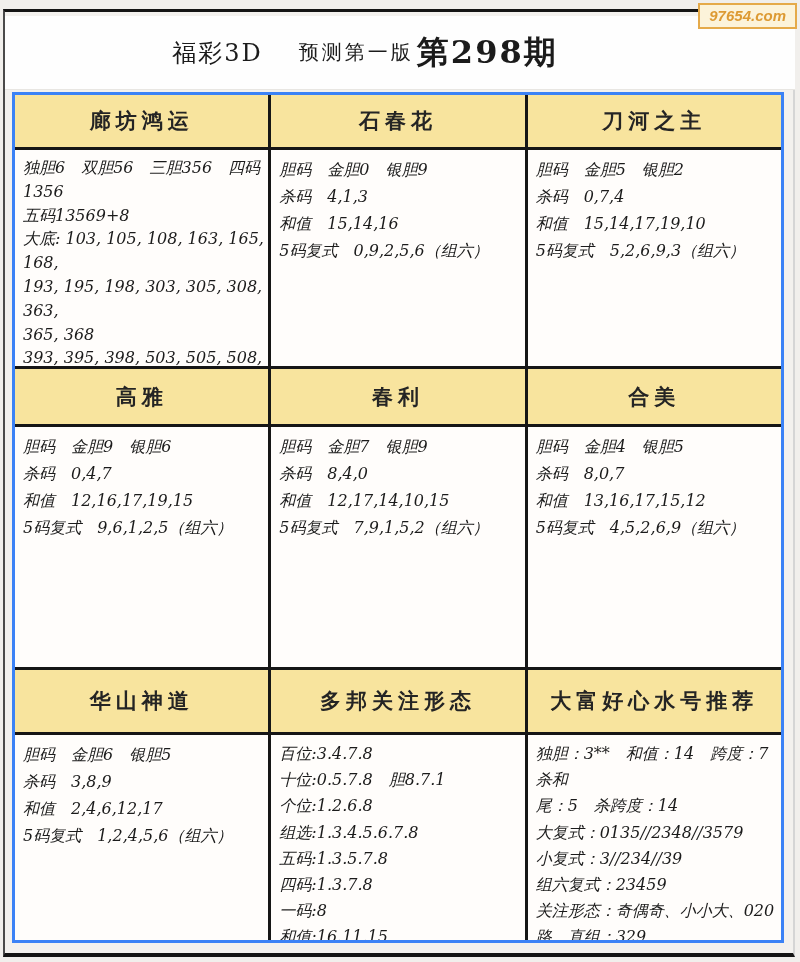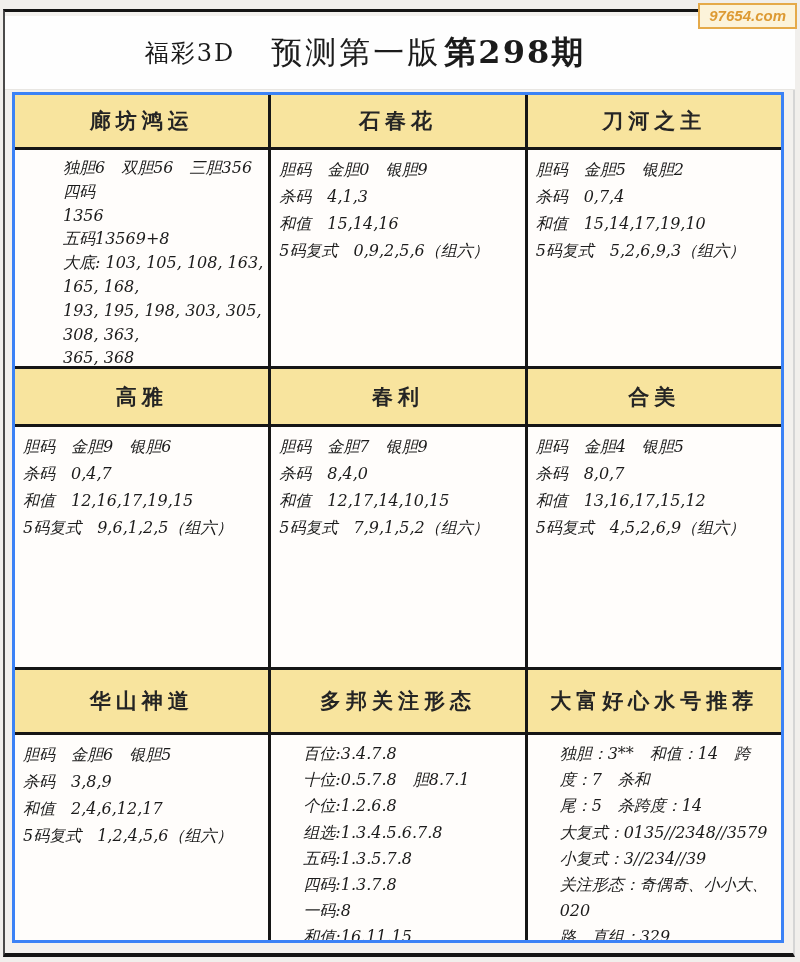--- a/index.html
+++ b/index.html
@@ -26,21 +26,21 @@
     left: 5px; top: 16px;
     width: 790px; height: 74px;
     background: #fefefe;
     border-bottom: 1px solid #e8e6e2;
     display: flex;
     align-items: center;
     justify-content: center;
     padding-right: 70px;
   }
   .title-lottery { font-size: 24px; font-weight: 500; letter-spacing: 2px; }
-  .title-edition { font-size: 31px; font-weight: 500; letter-spacing: 3px; margin-left: 36px; }
+  .title-edition { font-size: 20px; font-weight: 500; letter-spacing: 3px; margin-left: 36px; }
   .title-issue  { font-size: 32px; font-weight: 600; letter-spacing: 2px; margin-left: 3px; }
   .watermark {
     position: absolute;
     top: 3px; right: 3px;
     z-index: 5;
     background: #fcf3da;
     border: 2px solid #e5aa4a;
     color: #dd9a33;
     font-family: "Liberation Sans", sans-serif;
     font-size: 15px;
@@ -70,22 +70,22 @@
     color: #242424;
   }
   .content {
     background: #fffdfb;
     padding: 6px 4px 0 8px;
     font-size: 16px;
     font-style: italic;
     overflow: hidden;
   }
   .content .line { line-height: 27px; white-space: pre-wrap; }
-  .content.dense .line { line-height: 23.8px; margin-left: 40px; }
-  .content.mid .line { line-height: 26.2px; margin-left: 24px; }
+  .content.dense .line { line-height: 23.8px; }
+  .content.mid .line { line-height: 26.2px; }
 </style>
 </head>
 <body>
 
 <div class="outer-panel"></div>
 
 <div class="watermark">97654.com</div>
 
 <div class="title-bar">
   <span class="title-lottery">福彩3D</span>
@@ -162,16 +162,17 @@
       <div class="line">五码:1.3.5.7.8</div>
       <div class="line">四码:1.3.7.8</div>
       <div class="line">一码:8</div>
       <div class="line">和值:16.11.15</div>
     </div>
   <div class="content mid">
       <div class="line">独胆：3**　和值：14　跨度：7　杀和</div>
       <div class="line">尾：5　杀跨度：14</div>
       <div class="line">大复式：0135//2348//3579</div>
       <div class="line">小复式：3//234//39</div>
+      <div class="line">组六复式：23459</div>
       <div class="line">关注形态：奇偶奇、小小大、020</div>
       <div class="line">路　直组：329</div>
     </div>
 </div>
 
 </body></html>

